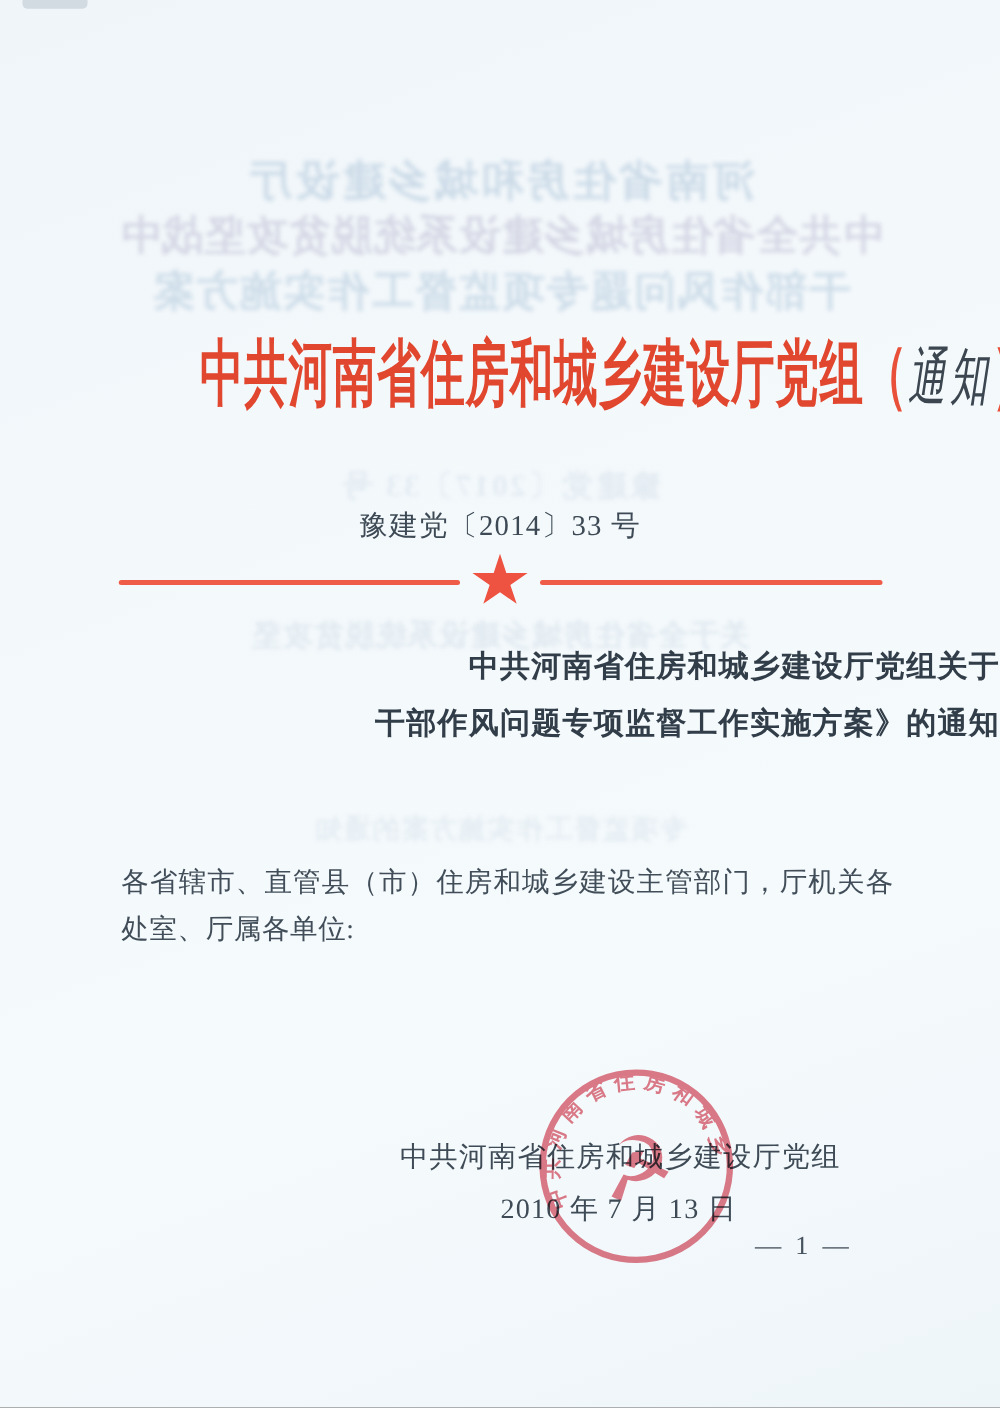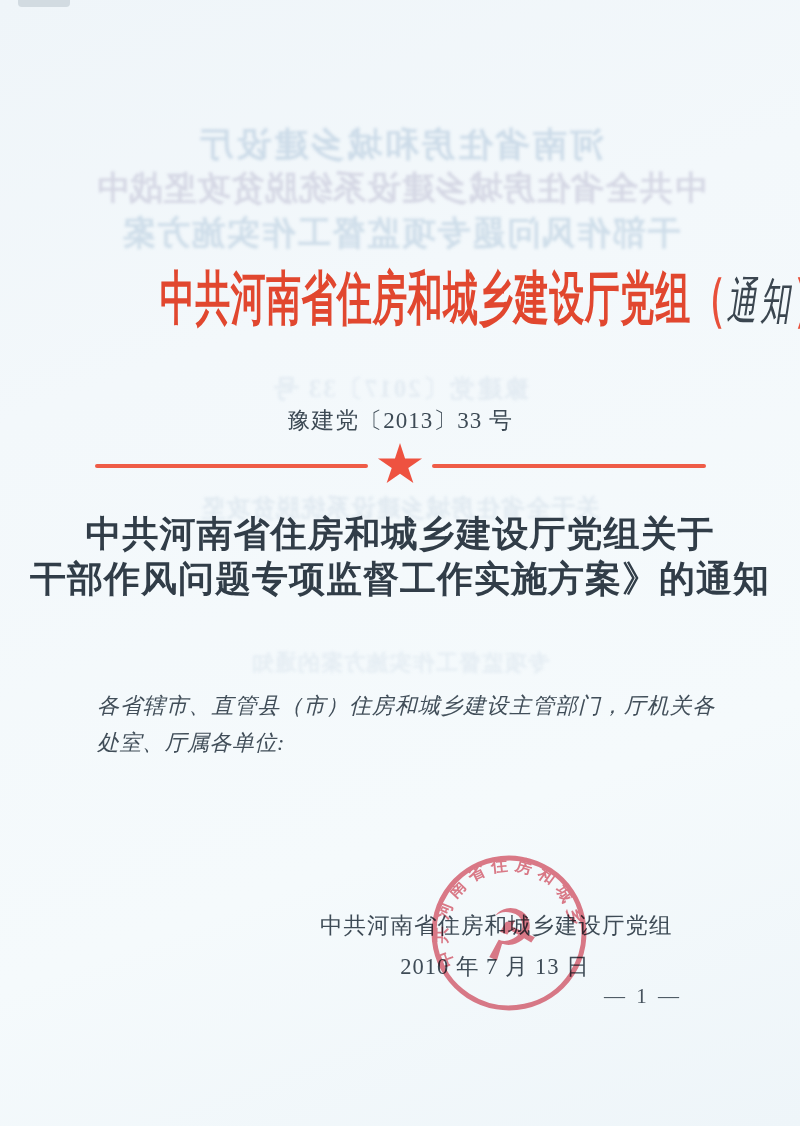--- a/index.html
+++ b/index.html
@@ -51,30 +51,30 @@
   .rule-left  { position:absolute; top:464px; left:95px;  width:273px; height:4px; background:#ef5c47; border-radius:2px; }
   .rule-right { position:absolute; top:464px; left:432px; width:274px; height:4px; background:#ef5c47; border-radius:2px; }
   .star {
     position:absolute; top:443px; left:377px; width:46px; height:44px;
     background:#ee5240;
     clip-path:polygon(50% 0%, 61% 35%, 98% 35%, 68% 57%, 79% 91%, 50% 70%, 21% 91%, 32% 57%, 2% 35%, 39% 35%);
   }
   
   .doc-title {
     position:absolute; top:512px; left:0; width:100%;
-    text-align:center; font-weight:bold; color:#313d48;
-    font-size:36px; line-height:45px; letter-spacing:1px;
+    text-align:right; font-weight:bold; color:#313d48;
+    font-size:24px; line-height:45px; letter-spacing:1px;
   }
   
   .body-text {
     position:absolute; top:688px; left:97px; width:618px;
     font-size:22px; line-height:36.5px; color:#414e59;
     text-align:justify; letter-spacing:0.5px;
   }
-  .body-text p { margin:0;font-style:italic; }
+  .body-text p { margin:0; }
   .body-text p.indent { text-indent:2em; }
   
   .signature {
     position:absolute; top:910px; left:320px; width:350px;
     text-align:center; color:#3e4b56; white-space:nowrap;
   }
   .signature .org  { font-size:22.5px; letter-spacing:1px; }
   .signature .date { font-size:22.5px; margin-top:10px; letter-spacing:1px; }
   
   .seal {
@@ -100,21 +100,21 @@
   <div class="bleed l1">中共全省住房城乡建设系统脱贫攻坚战中</div>
   <div class="bleed l2">干部作风问题专项监督工作实施方案</div>
   <div class="bleed l3">豫建党〔2017〕33 号</div>
   <div class="bleed l4">关于全省住房城乡建设系统脱贫攻坚</div>
   <div class="bleed l5">专项监督工作实施方案的通知</div>
 
   <div class="letterhead">
     <span>中共河南省住房和城乡建设厅党组</span><span class="paren-red">（</span><span class="paren-body">通知</span><span class="paren-red">）</span>
   </div>
 
-  <div class="doc-number">豫建党〔2013〕33 号</div>
+  <div class="doc-number">豫建党〔2014〕33 号</div>
 
   <div class="rule-left"></div>
   <div class="star"></div>
   <div class="rule-right"></div>
 
   <div class="doc-title">
     <div>中共河南省住房和城乡建设厅党组关于</div>
     <div>干部作风问题专项监督工作实施方案》的通知</div>
   </div>
 

